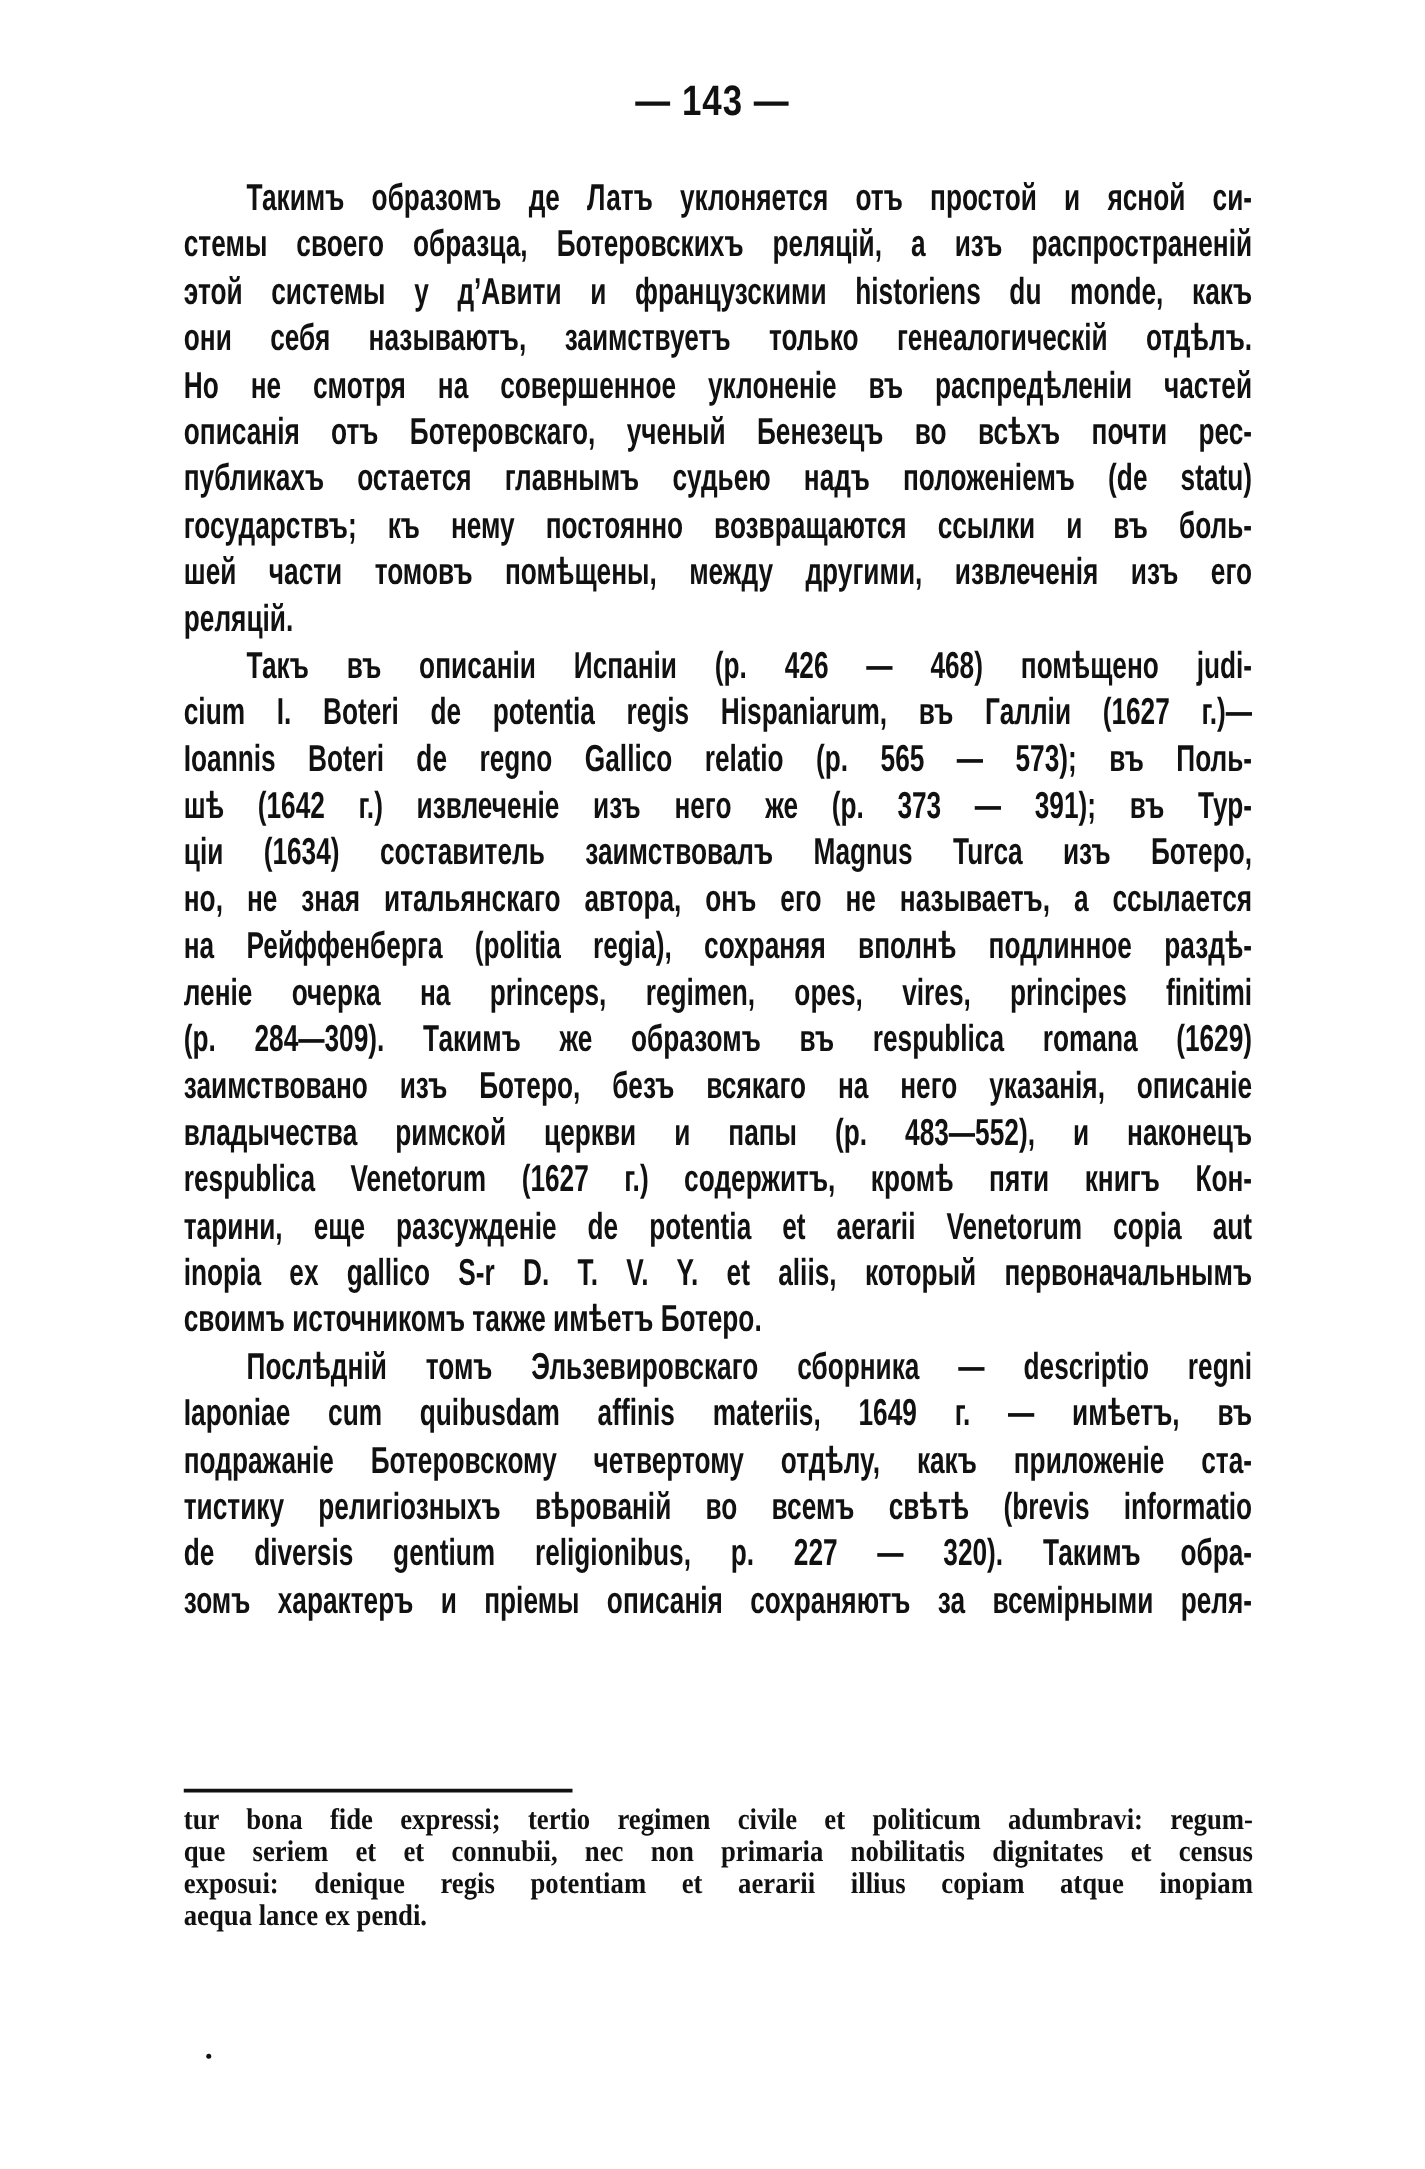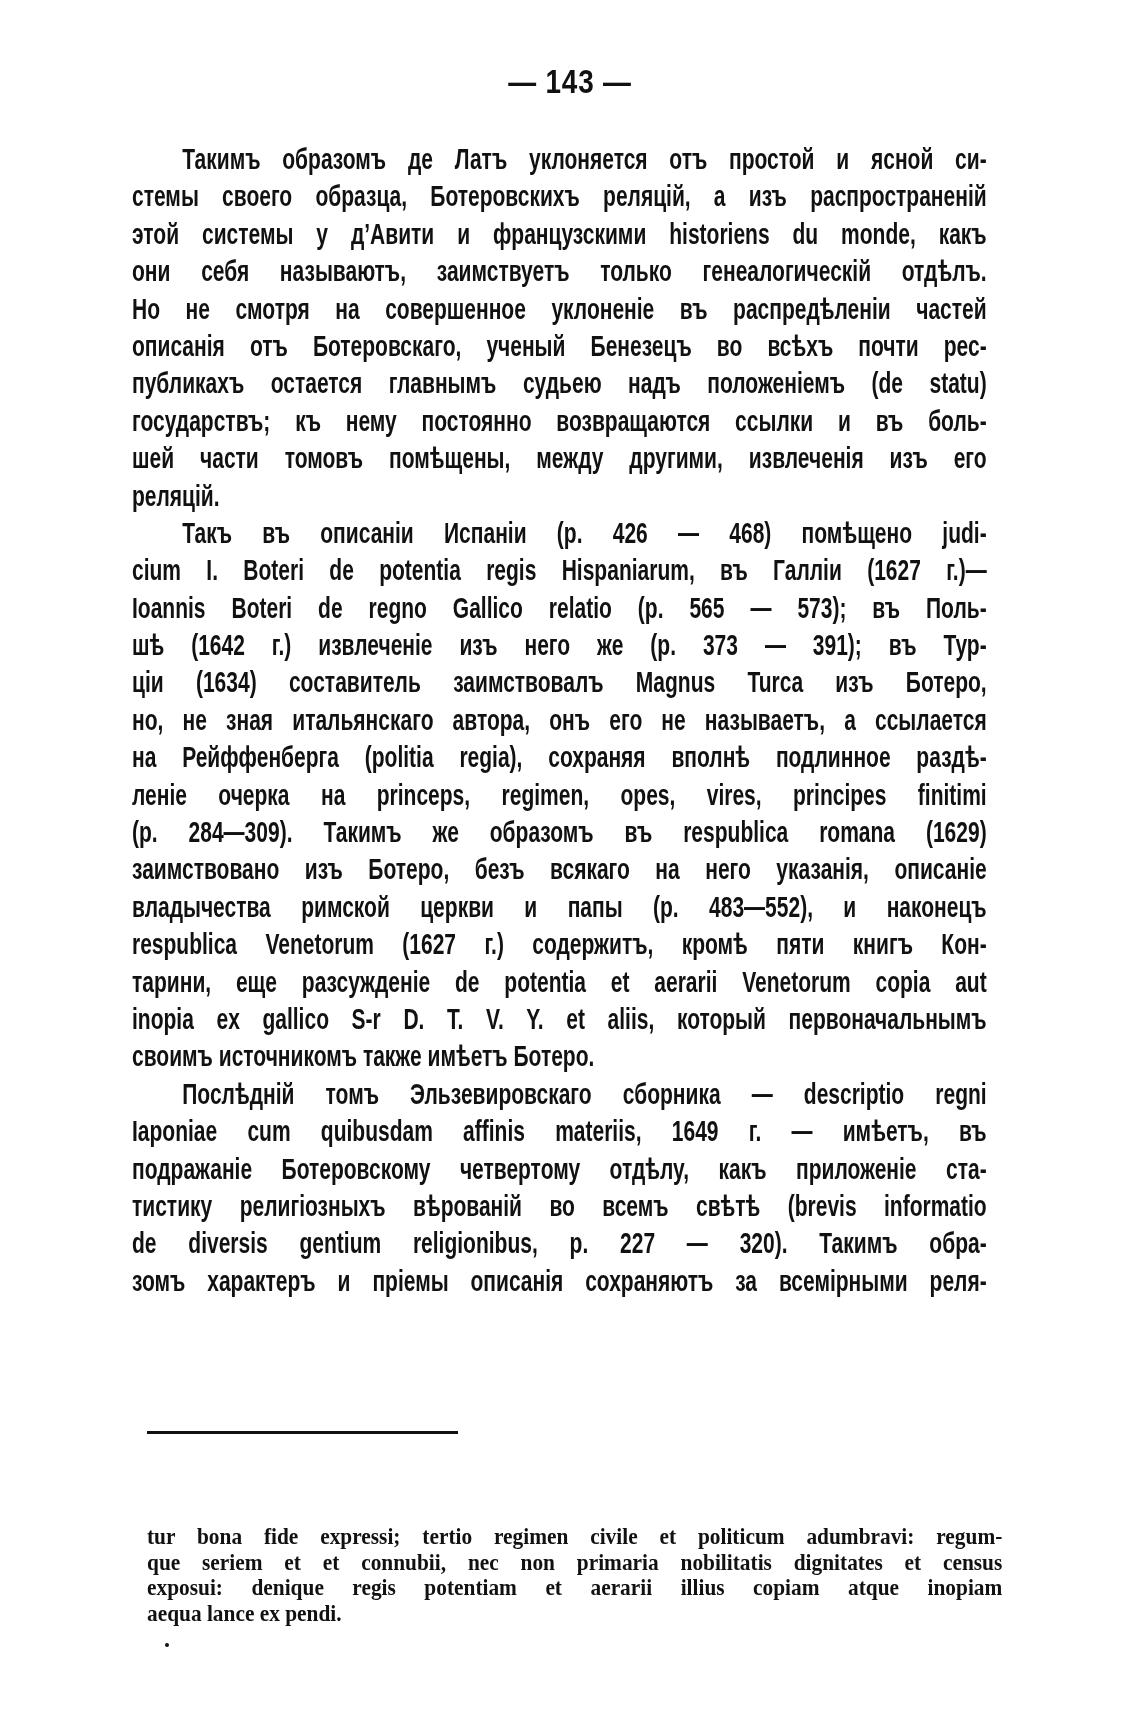--- a/index.html
+++ b/index.html
@@ -9,38 +9,38 @@
       font-family: "Liberation Serif", "DejaVu Serif", serif;
     }
     .page-number {
       position: absolute; top: 62px; left: 0; width: 1140px;
       text-align: center; font-size: 34px; font-weight: bold;
       font-family: "Liberation Sans Narrow", "Liberation Sans", sans-serif;
       transform: scaleX(0.82); transform-origin: 570px 0;
       letter-spacing: 1px;
     }
     .body-text {
-      position: absolute; top: 140px; left: 132px; width: 855px;
+      position: absolute; top: 140px; left: 147px; width: 855px;
     }
     .line {
       display: block; height: 37.4px; line-height: 37.4px;
       font-size: 30px; font-weight: bold; white-space: nowrap;
       text-align: justify; text-align-last: justify;
       font-family: "Liberation Sans", "DejaVu Sans", sans-serif;
       transform: scaleX(0.7); transform-origin: 0 0;
       width: 142.8%;
     }
     .line.indent { padding-left: 8.4%; width: 134.4%; }
     .line.last { text-align-last: left; }
     .rule {
       position: absolute; top: 1431px; left: 147px; width: 311px;
       height: 0; border-top: 3px solid #111111;
     }
     .footnote {
-      position: absolute; top: 1524px; left: 147px; width: 855px;
+      position: absolute; top: 1444px; left: 147px; width: 855px;
     }
     .fn-line {
       display: block; height: 25.5px; line-height: 25.5px;
       font-size: 24px; font-weight: bold; white-space: nowrap;
       text-align: justify; text-align-last: justify;
       font-family: "Liberation Serif", "DejaVu Serif", serif;
       transform: scaleX(0.89); transform-origin: 0 0;
       width: 112.4%;
     }
     .fn-line.last { text-align-last: left; }

